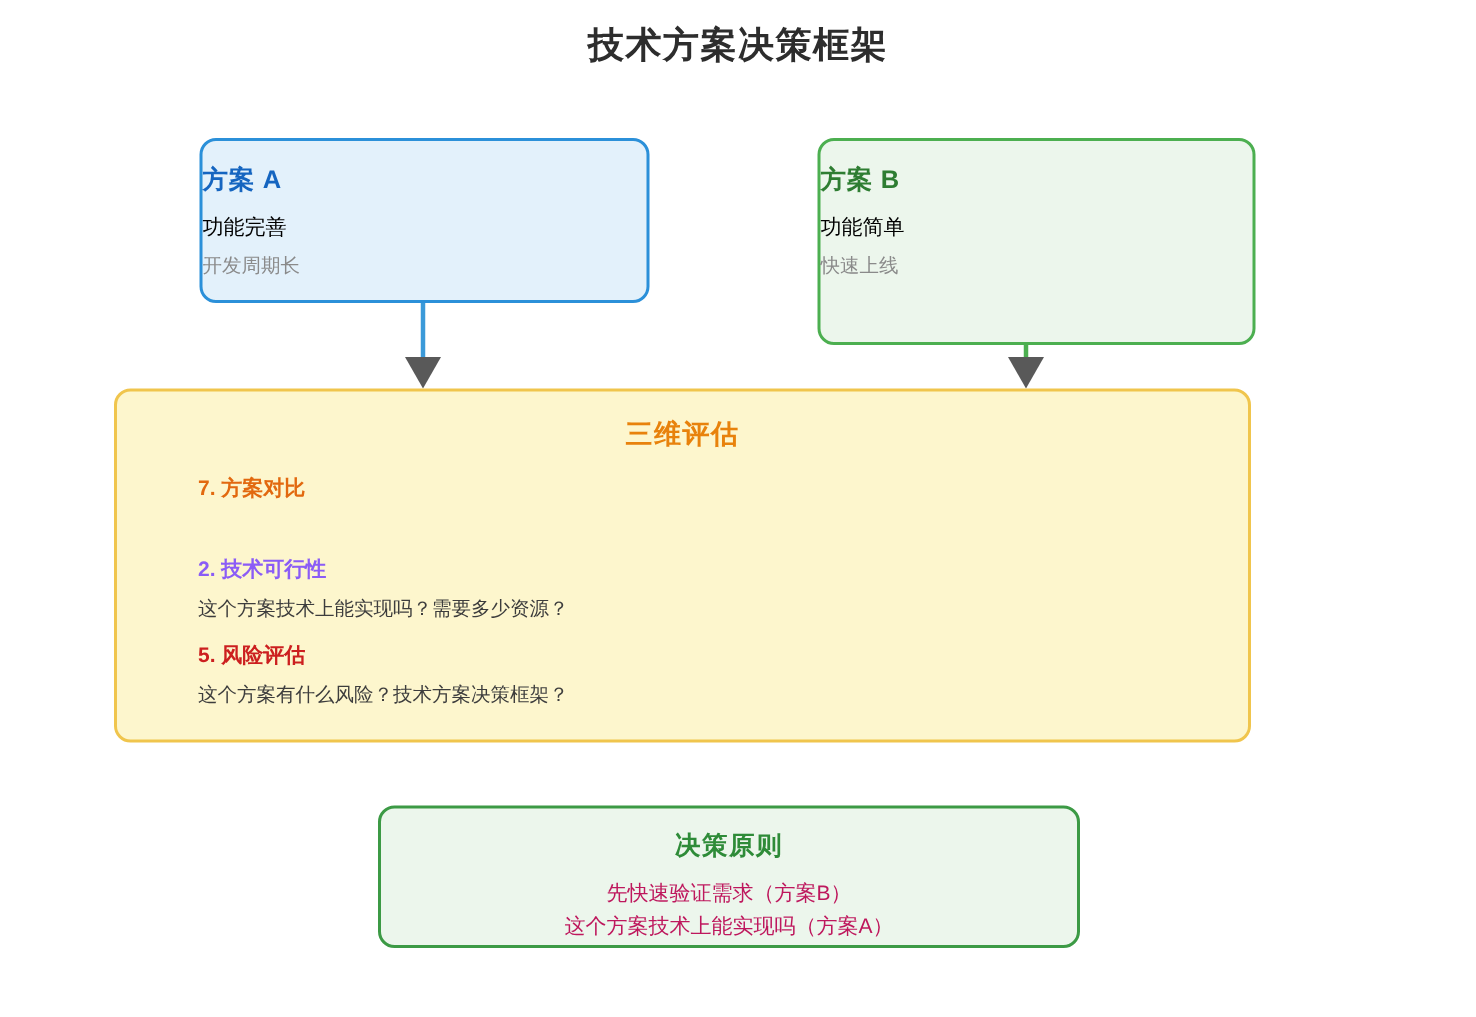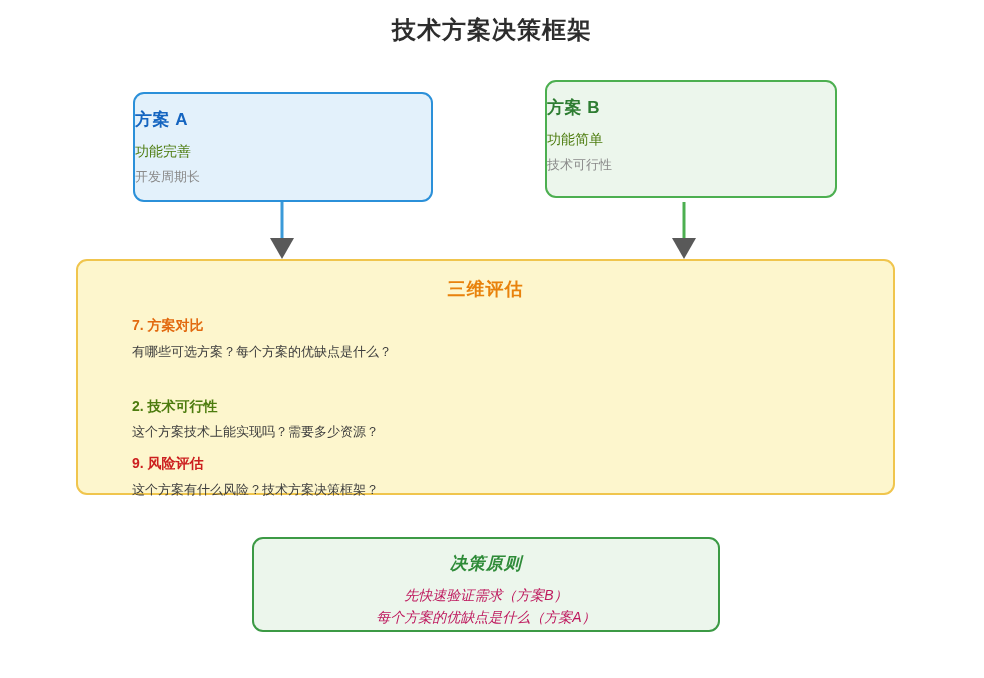--- a/index.html
+++ b/index.html
@@ -50,21 +50,21 @@
     padding-top: 15px;
   }
   .box-title {
     font-size: 17px;
     font-weight: bold;
     letter-spacing: 0.5px;
     line-height: 1.3;
   }
   .box-line1 {
     font-size: 14px;
-    color: #4d7c0f;
+    color: #000000;
     margin-top: 11px;
     line-height: 1.3;
   }
   .box-line2 {
     font-size: 13px;
     color: #8a8a8a;
     margin-top: 9px;
     line-height: 1.3;
   }
 
@@ -75,33 +75,33 @@
     width: 300px;
     height: 110px;
     background: #e3f1fb;
     border-color: #2b90d9;
   }
   #box-option-a .box-title { color: #1565c0; }
 
   
   #box-option-b {
     left: 545px;
-    top: 80px;
+    top: 92px;
     width: 292px;
-    height: 118px;
+    height: 138px;
     background: #ecf6ec;
     border-color: #4caf50;
   }
   #box-option-b .box-title { color: #2e7d32; }
 
   
   #box-evaluation {
     left: 76px;
     top: 259px;
-    width: 819px;
+    width: 758px;
     height: 236px;
     background: #fdf6cd;
     border-color: #f0c54d;
     padding: 0;
   }
   .eval-title {
     text-align: center;
     font-size: 18px;
     font-weight: bold;
     color: #e8820c;
@@ -119,37 +119,36 @@
     font-weight: bold;
     line-height: 1.2;
   }
   .eval-item-desc {
     font-size: 13px;
     color: #3d3d3d;
     margin-top: 10px;
     line-height: 1.3;
   }
   .h-orange { color: #e2690f; }
-  .h-blue   { color: #4d7c0f; margin-top: 37px; }
+  .h-blue   { color: #8b5cf6; margin-top: 37px; }
   .h-red    { color: #cc1f1f; }
 
   
   #box-principle {
     left: 252px;
     top: 537px;
     width: 468px;
     height: 95px;
     background: #ecf6ec;
     border-color: #3c9a45;
     display: flex;
     flex-direction: column;
     align-items: center;
     justify-content: flex-start;
     padding-top: 13px;
-    font-style: italic;
   }
   .principle-title {
     font-size: 17px;
     font-weight: bold;
     color: #2e8b38;
     letter-spacing: 1px;
   }
   .principle-line {
     font-size: 14px;
     color: #be185d;
@@ -186,40 +185,39 @@
 
   <div id="box-option-a" class="box box-option">
     <div class="box-title">方案 A</div>
     <div class="box-line1">功能完善</div>
     <div class="box-line2">开发周期长</div>
   </div>
 
   <div id="box-option-b" class="box box-option">
     <div class="box-title">方案 B</div>
     <div class="box-line1">功能简单</div>
-    <div class="box-line2">技术可行性</div>
+    <div class="box-line2">快速上线</div>
   </div>
 
   <div id="box-evaluation" class="box">
     <div class="eval-title">三维评估</div>
     <ul class="eval-list">
       <li class="eval-item">
         <div class="eval-item-heading h-orange">7. 方案对比</div>
-        <div class="eval-item-desc">有哪些可选方案？每个方案的优缺点是什么？</div>
       </li>
       <li class="eval-item">
         <div class="eval-item-heading h-blue">2. 技术可行性</div>
         <div class="eval-item-desc">这个方案技术上能实现吗？需要多少资源？</div>
       </li>
       <li class="eval-item">
-        <div class="eval-item-heading h-red">9. 风险评估</div>
+        <div class="eval-item-heading h-red">5. 风险评估</div>
         <div class="eval-item-desc">这个方案有什么风险？技术方案决策框架？</div>
       </li>
     </ul>
   </div>
 
   <div id="box-principle" class="box">
     <div class="principle-title">决策原则</div>
     <div class="principle-line">先快速验证需求（方案B）</div>
-    <div class="principle-line second">每个方案的优缺点是什么（方案A）</div>
+    <div class="principle-line second">这个方案技术上能实现吗（方案A）</div>
   </div>
 
 </div>
 
 </body></html>

